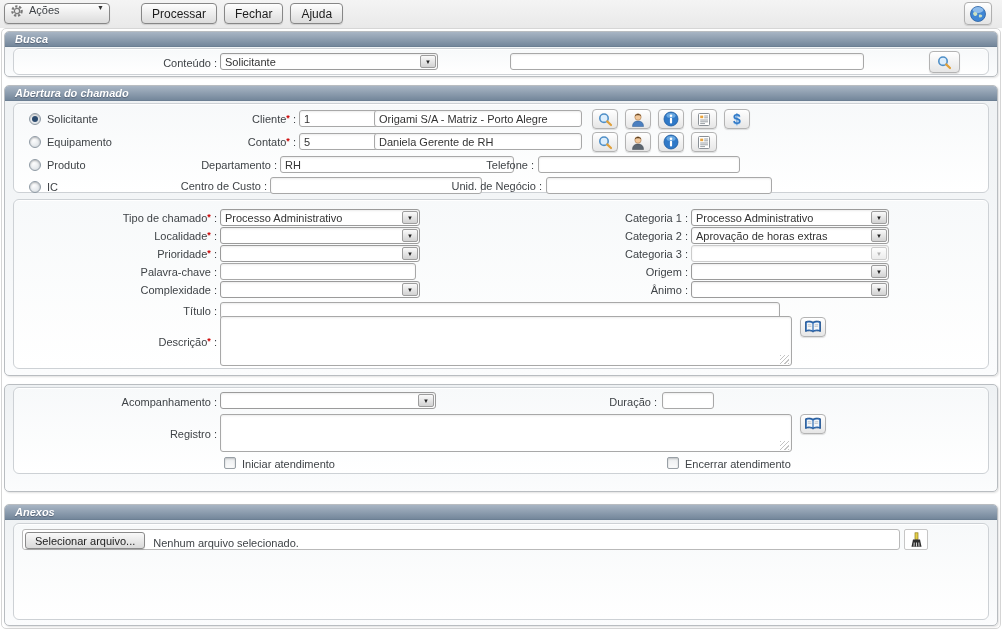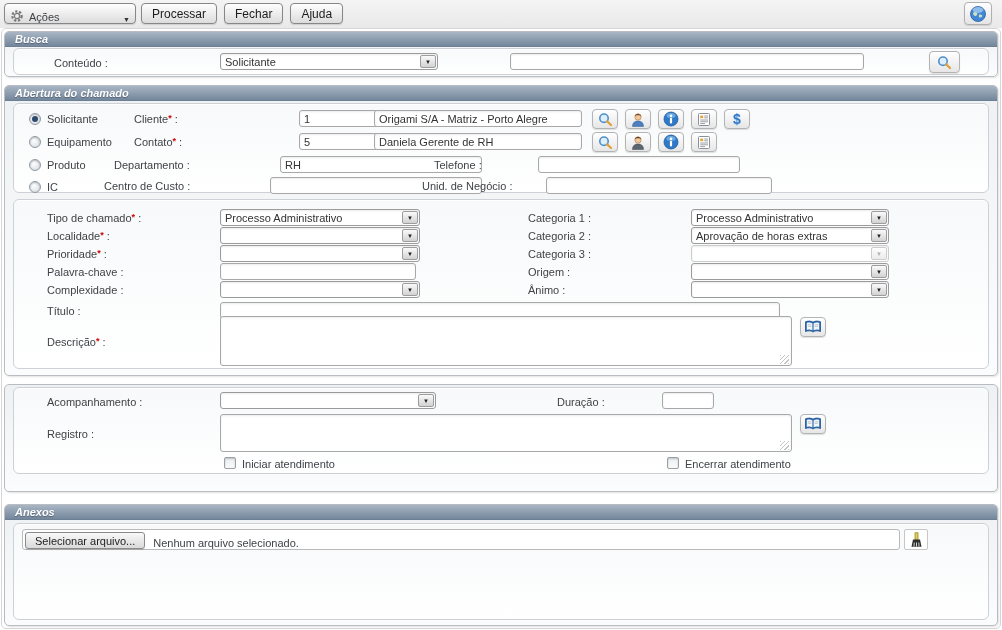--- a/index.html
+++ b/index.html
@@ -6,24 +6,24 @@
   html,body { margin:0; padding:0; }
   body {
     width:1002px; height:630px; overflow:hidden;
     background:#fff;
     font-family:"Liberation Sans", sans-serif;
     font-size:11px; color:#3f4347;
   }
   
   .toolbar { position:relative; height:28px; background:linear-gradient(#f4f4f4,#e9e9e9); }
   .actions-dd {
-    position:absolute; left:4px; top:3px; width:132px; height:21px;
+    position:absolute; left:4px; top:3px; width:106px; height:21px;
     border:1px solid #878787; border-radius:4px;
     background:linear-gradient(#fefefe,#dcdcdc);
-    display:flex; align-items:flex-end; gap:5px; padding:0 5px;
+    display:flex; align-items:flex-start; gap:5px; padding:0 5px;
     box-shadow:0 1px 1px rgba(0,0,0,.12); cursor:default;
   }
   .actions-dd .dd-arrow { margin-left:auto; font-size:7px; color:#333; }
   .tb-buttons { position:absolute; left:141px; top:3px; display:flex; gap:7px; }
   .btn {
     height:21px; padding:0 10px; display:inline-flex; align-items:center; justify-content:center;
     border:1px solid #878787; border-radius:4px;
     background:linear-gradient(#fefefe,#dcdcdc);
     font-size:12px; color:#1c1c1c; box-shadow:0 1px 1px rgba(0,0,0,.12);
   }
@@ -52,21 +52,21 @@
     font-style:italic;
   }
   .panel-body { position:relative; }
   .group {
     position:absolute; left:8px; right:8px;
     border:1px solid #cdd1d5; border-radius:6px;
     background:linear-gradient(#f7f9fa,#ffffff);
     box-shadow:inset 0 1px 0 #fff;
   }
   
-  .lbl { position:absolute; text-align:left; white-space:nowrap; color:#3f4347; }
+  .lbl { position:absolute; text-align:right; white-space:nowrap; color:#3f4347; }
   .req { color:#cc0000; font-size:9px; vertical-align:top; font-weight:bold; }
   .inp {
     position:absolute; height:17px; border:1px solid #a8a8a8; border-radius:3px;
     background:#fff; padding:1px 4px; font:11px "Liberation Sans",sans-serif; color:#333;
     box-shadow:inset 0 1px 2px rgba(0,0,0,.08); outline:none;
   }
   .sel {
     position:absolute; height:17px; border:1px solid #9b9b9b; border-radius:3px;
     background:#fff; display:flex; align-items:center;
     box-shadow:inset 0 1px 2px rgba(0,0,0,.08); cursor:default;
@@ -289,21 +289,21 @@
                   <line x1="7.2" y1="5.8" x2="11" y2="5.8" stroke="#9aa0a6"></line>
                   <line x1="3.2" y1="8" x2="11" y2="8" stroke="#9aa0a6"></line>
                   <line x1="3.2" y1="9.8" x2="11" y2="9.8" stroke="#9aa0a6"></line>
                   <line x1="3.2" y1="11.6" x2="8" y2="11.6" stroke="#9aa0a6"></line>
                 </svg>
               </span>
             </div>
         </div>
 
         <div class="lbl" style="left:100px;top:55px;width:163px"><span>Departamento</span><span> :</span></div>
-        <input class="inp" style="left: 266px; top: 52px; width: 202px;" value="RH">
+        <input class="inp" style="left: 266px; top: 52px; width: 234px;" value="RH">
         <div class="lbl" style="left:420px;top:55px;width:100px"><span>Telefone</span><span> :</span></div>
         <input class="inp" style="left: 524px; top: 52px; width: 202px;" value="">
 
         <div class="lbl" style="left:90px;top:76px;width:163px"><span>Centro de Custo</span><span> :</span></div>
         <input class="inp" style="left: 256px; top: 73px; width: 212px;" value="">
         <div class="lbl" style="left:408px;top:76px;width:120px"><span>Unid. de Negócio</span><span> :</span></div>
         <input class="inp" style="left: 532px; top: 73px; width: 226px;" value="">
       </div>
 
       <div class="group" style="top:98px;height:170px">

